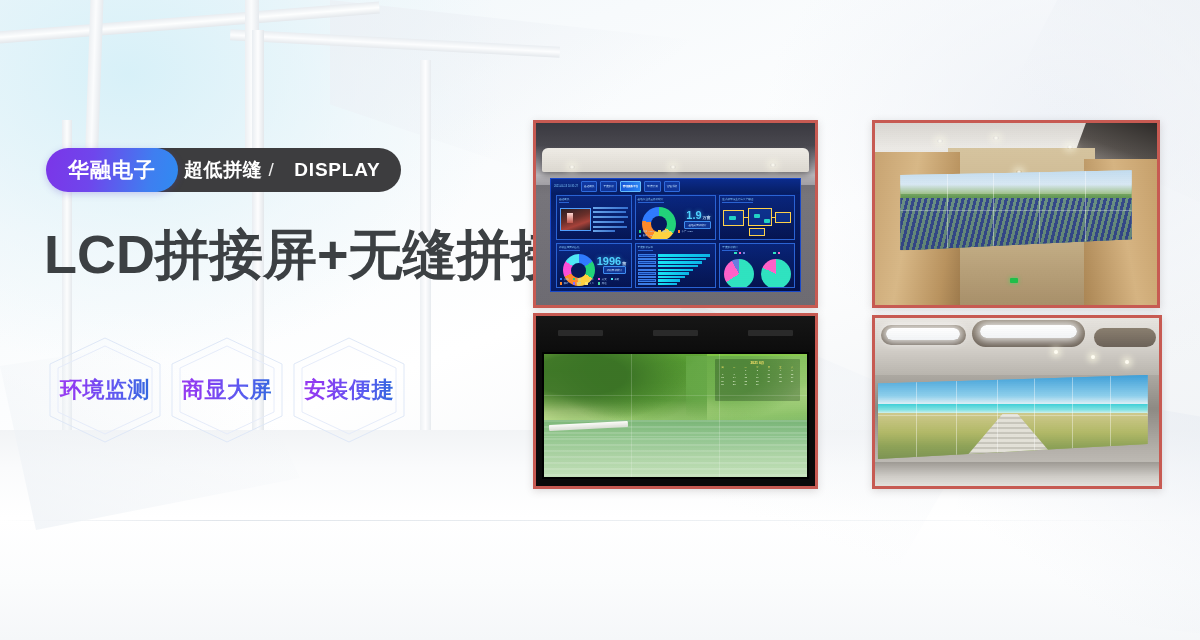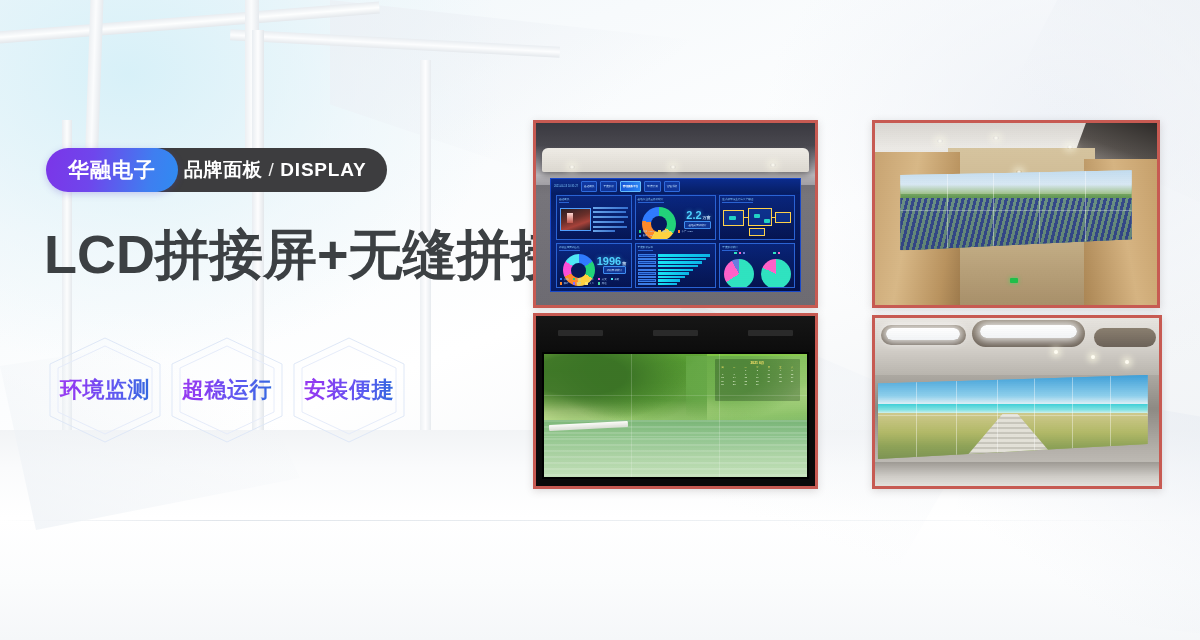--- a/index.html
+++ b/index.html
@@ -80,21 +80,21 @@
     position:relative; z-index:3;
     box-shadow:0 2px 7px rgba(90,70,200,.26);
   }
   .badge-sub {
     height:44px; border-radius:22px; display:flex; align-items:center;
     padding:0 20px 0 46px; margin-left:-40px;
     background:#3d3d3f; color:#fff; font-size:19px; font-weight:bold; letter-spacing:.6px;
     position:relative; z-index:2;
   }
   .badge-sub .slash { opacity:.9; margin:0 6px; font-weight:normal; }
-  .badge-sub .en { letter-spacing:.8px; }
+  .badge-sub .en { letter-spacing:.8px;margin-left:14px; }
 
   
   .headline {
     position:absolute; left:44px; top:226px;
     font-size:54px; font-weight:bold; color:#3c4043; letter-spacing:0px;
     white-space:nowrap; line-height:1.05;
   }
   .subline {
     position:absolute; left:46px; top:296px;
     font-size:21px; color:#8c9196; letter-spacing:.1px; white-space:nowrap;
@@ -292,21 +292,21 @@
   <div class="bg-floor-line"></div>
   <div class="facet f2"></div>
   <div class="facet f3"></div>
   <div class="facet f4"></div>
 
   <div class="left">
 
     <div class="badge-row">
       <div class="badge-pill">华融电子</div>
       <div class="badge-sub">
-        <span>品牌面板</span>
+        <span>超低拼缝</span>
         <span class="slash">/</span>
         <span class="en">DISPLAY</span>
       </div>
     </div>
 
     <div class="headline">LCD拼接屏+无缝拼接</div>
 
     <div class="features">
       <div class="hexwrap">
         <svg width="118" height="112" viewBox="0 0 118 112">
@@ -317,21 +317,21 @@
         </svg>
         <div class="hex-label">环境监测</div>
       </div>
       <div class="hexwrap">
         <svg width="118" height="112" viewBox="0 0 118 112">
           <polygon points="59,4 114,30 114,82 59,108 4,82 4,30" fill="none" stroke="#dfe8f7" stroke-width="1"></polygon>
           <polygon points="59,12 106,34 106,78 59,100 12,78 12,34" fill="none" stroke="#e6ecfa" stroke-width="1"></polygon>
           <polyline points="18,38 59,17 100,38" fill="none" stroke="url(#gA)" stroke-width="4" stroke-linecap="round"></polyline>
           <polyline points="18,74 59,95 100,74" fill="none" stroke="url(#gA)" stroke-width="4" stroke-linecap="round"></polyline>
         </svg>
-        <div class="hex-label">超稳运行</div>
+        <div class="hex-label">商显大屏</div>
       </div>
       <div class="hexwrap">
         <svg width="118" height="112" viewBox="0 0 118 112">
           <polygon points="59,4 114,30 114,82 59,108 4,82 4,30" fill="none" stroke="#dfe8f7" stroke-width="1"></polygon>
           <polygon points="59,12 106,34 106,78 59,100 12,78 12,34" fill="none" stroke="#e6ecfa" stroke-width="1"></polygon>
           <polyline points="18,38 59,17 100,38" fill="none" stroke="url(#gA)" stroke-width="4" stroke-linecap="round"></polyline>
           <polyline points="18,74 59,95 100,74" fill="none" stroke="url(#gA)" stroke-width="4" stroke-linecap="round"></polyline>
         </svg>
         <div class="hex-label">安装便捷</div>
       </div>
@@ -371,21 +371,21 @@
                   <div class="tl" style="width:88%"></div>
                 <div class="tl" style="width:96%"></div>
                   <div class="tl" style="width:62%"></div>
               </div>
             </div>
 
             <div class="d-card">
               <div class="hd">基地作业质量数据统计</div>
               <div class="donut d1donut"></div>
               <div class="bignum">
-                <span>2.2</span><small>万亩</small>
+                <span>1.9</span><small>万亩</small>
               </div>
               <div class="pillbtn">基地总面积统计</div>
               <div class="legend">
                 <span class="lg">
                     <i class="dot" style="background:#22d37a"></i>
                     <span>粮食 / 35%</span>
                   </span>
                 <span class="lg">
                     <i class="dot" style="background:#ffd23f"></i>
                     <span>果蔬 / 28%</span>

